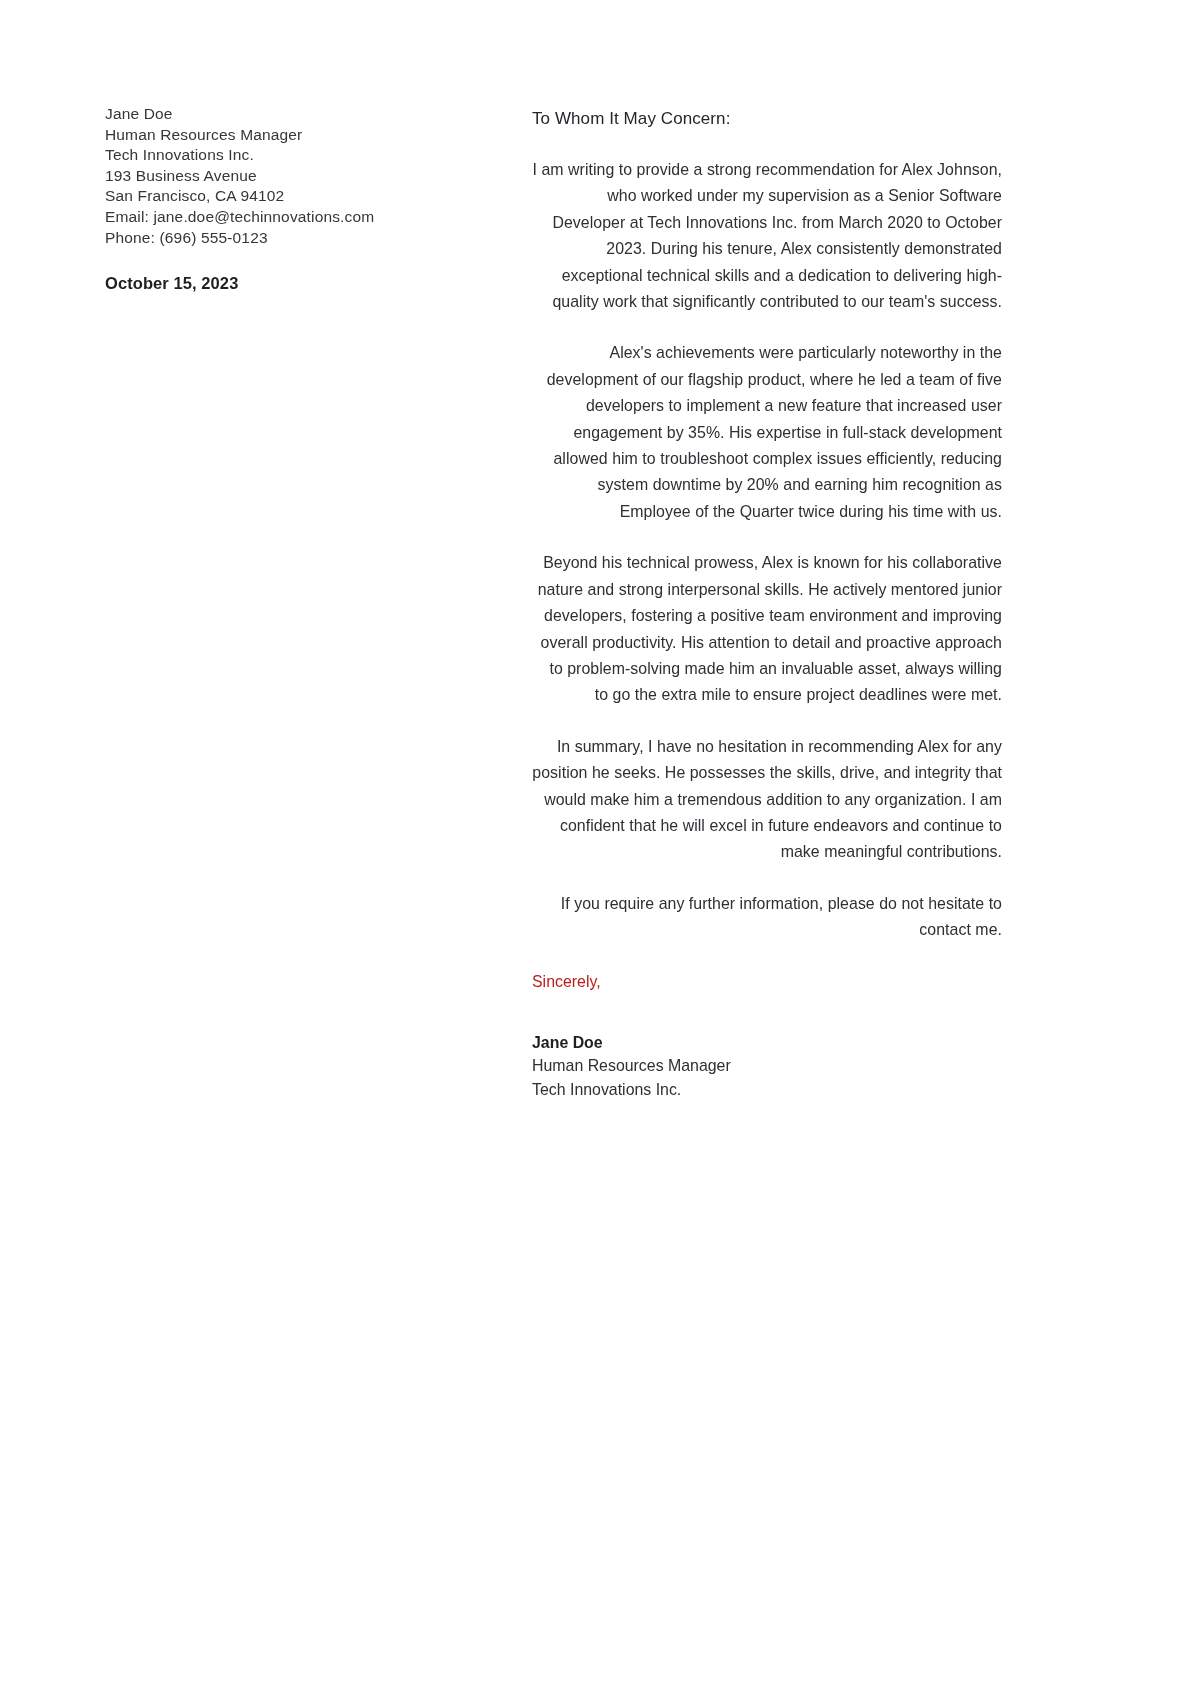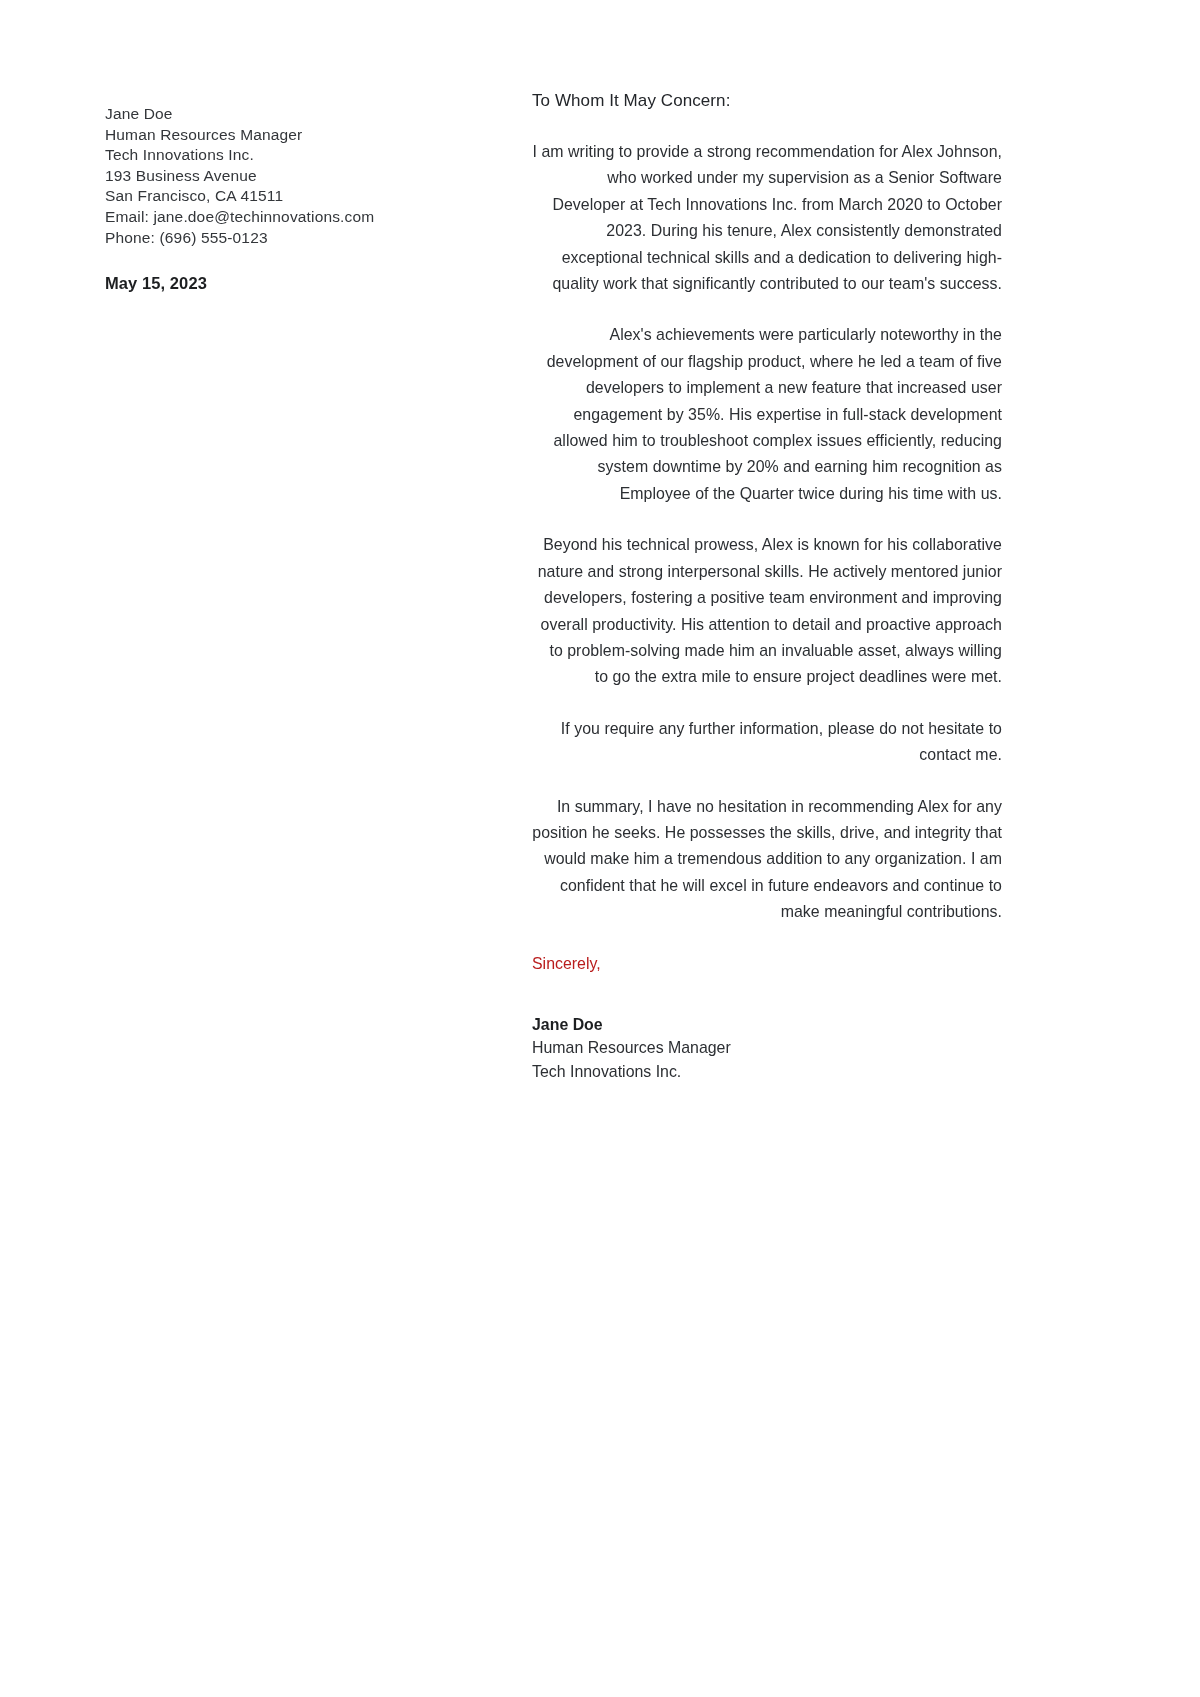--- a/index.html
+++ b/index.html
@@ -45,21 +45,21 @@
     line-height: 22px;
     font-weight: 700;
     color: #1d1f21;
     letter-spacing: 0.005em;
   }
 
   
   .body-column {
     position: absolute;
     left: 532px;
-    top: 88px;
+    top: 106px;
     width: 470px;
   }
   .salutation {
     font-size: 17px;
     line-height: 26px;
     color: #23262a;
     margin: 0 0 25px 0;
     letter-spacing: 0.005em;
   }
   .body-paragraph {
@@ -94,35 +94,35 @@
 </head>
 <body>
 
 <div class="page">
 
   <div class="sender-column">
     <div class="sender-line">Jane Doe</div>
     <div class="sender-line">Human Resources Manager</div>
     <div class="sender-line">Tech Innovations Inc.</div>
     <div class="sender-line">193 Business Avenue</div>
-    <div class="sender-line">San Francisco, CA 41511</div>
+    <div class="sender-line">San Francisco, CA 94102</div>
     <div class="sender-line">Email: jane.doe@techinnovations.com</div>
     <div class="sender-line">Phone: (696) 555-0123</div>
-    <div class="letter-date">May 15, 2023</div>
+    <div class="letter-date">October 15, 2023</div>
   </div>
 
   <div class="body-column">
 
     <p class="salutation">To Whom It May Concern:</p>
 
     <p class="body-paragraph">I am writing to provide a strong recommendation for Alex Johnson, who worked under my supervision as a Senior Software Developer at Tech Innovations Inc. from March 2020 to October 2023. During his tenure, Alex consistently demonstrated exceptional technical skills and a dedication to delivering high-quality work that significantly contributed to our team's success.</p>
     <p class="body-paragraph">Alex's achievements were particularly noteworthy in the development of our flagship product, where he led a team of five developers to implement a new feature that increased user engagement by 35%. His expertise in full-stack development allowed him to troubleshoot complex issues efficiently, reducing system downtime by 20% and earning him recognition as Employee of the Quarter twice during his time with us.</p>
     <p class="body-paragraph">Beyond his technical prowess, Alex is known for his collaborative nature and strong interpersonal skills. He actively mentored junior developers, fostering a positive team environment and improving overall productivity. His attention to detail and proactive approach to problem-solving made him an invaluable asset, always willing to go the extra mile to ensure project deadlines were met.</p>
+    <p class="body-paragraph">In summary, I have no hesitation in recommending Alex for any position he seeks. He possesses the skills, drive, and integrity that would make him a tremendous addition to any organization. I am confident that he will excel in future endeavors and continue to make meaningful contributions.</p>
     <p class="body-paragraph">If you require any further information, please do not hesitate to contact me.</p>
-    <p class="body-paragraph">In summary, I have no hesitation in recommending Alex for any position he seeks. He possesses the skills, drive, and integrity that would make him a tremendous addition to any organization. I am confident that he will excel in future endeavors and continue to make meaningful contributions.</p>
 
     <p class="closing">Sincerely,</p>
 
     <div class="signature-block">
       <div class="signature-name">Jane Doe</div>
       <div class="signature-line">Human Resources Manager</div>
       <div class="signature-line">Tech Innovations Inc.</div>
     </div>
 
   </div>

